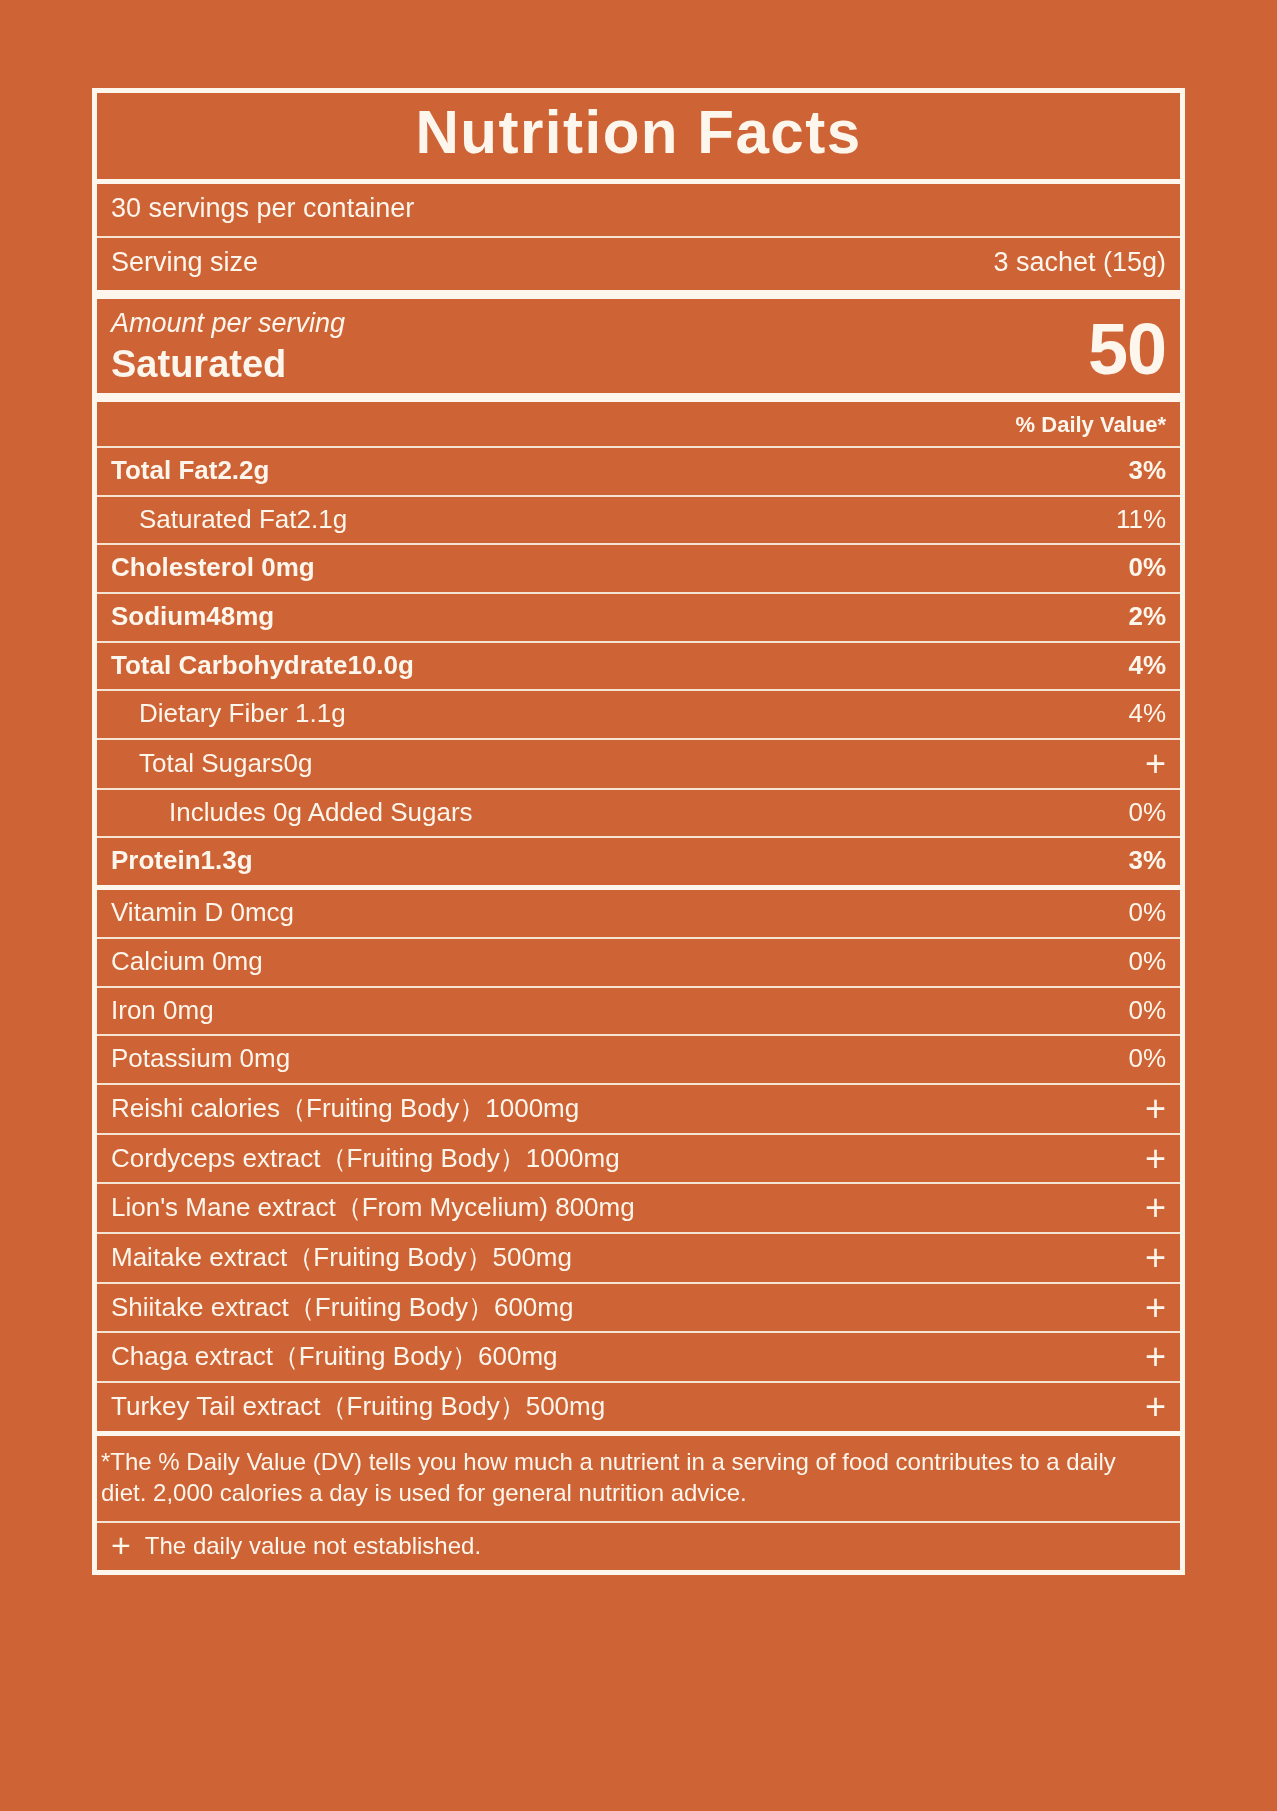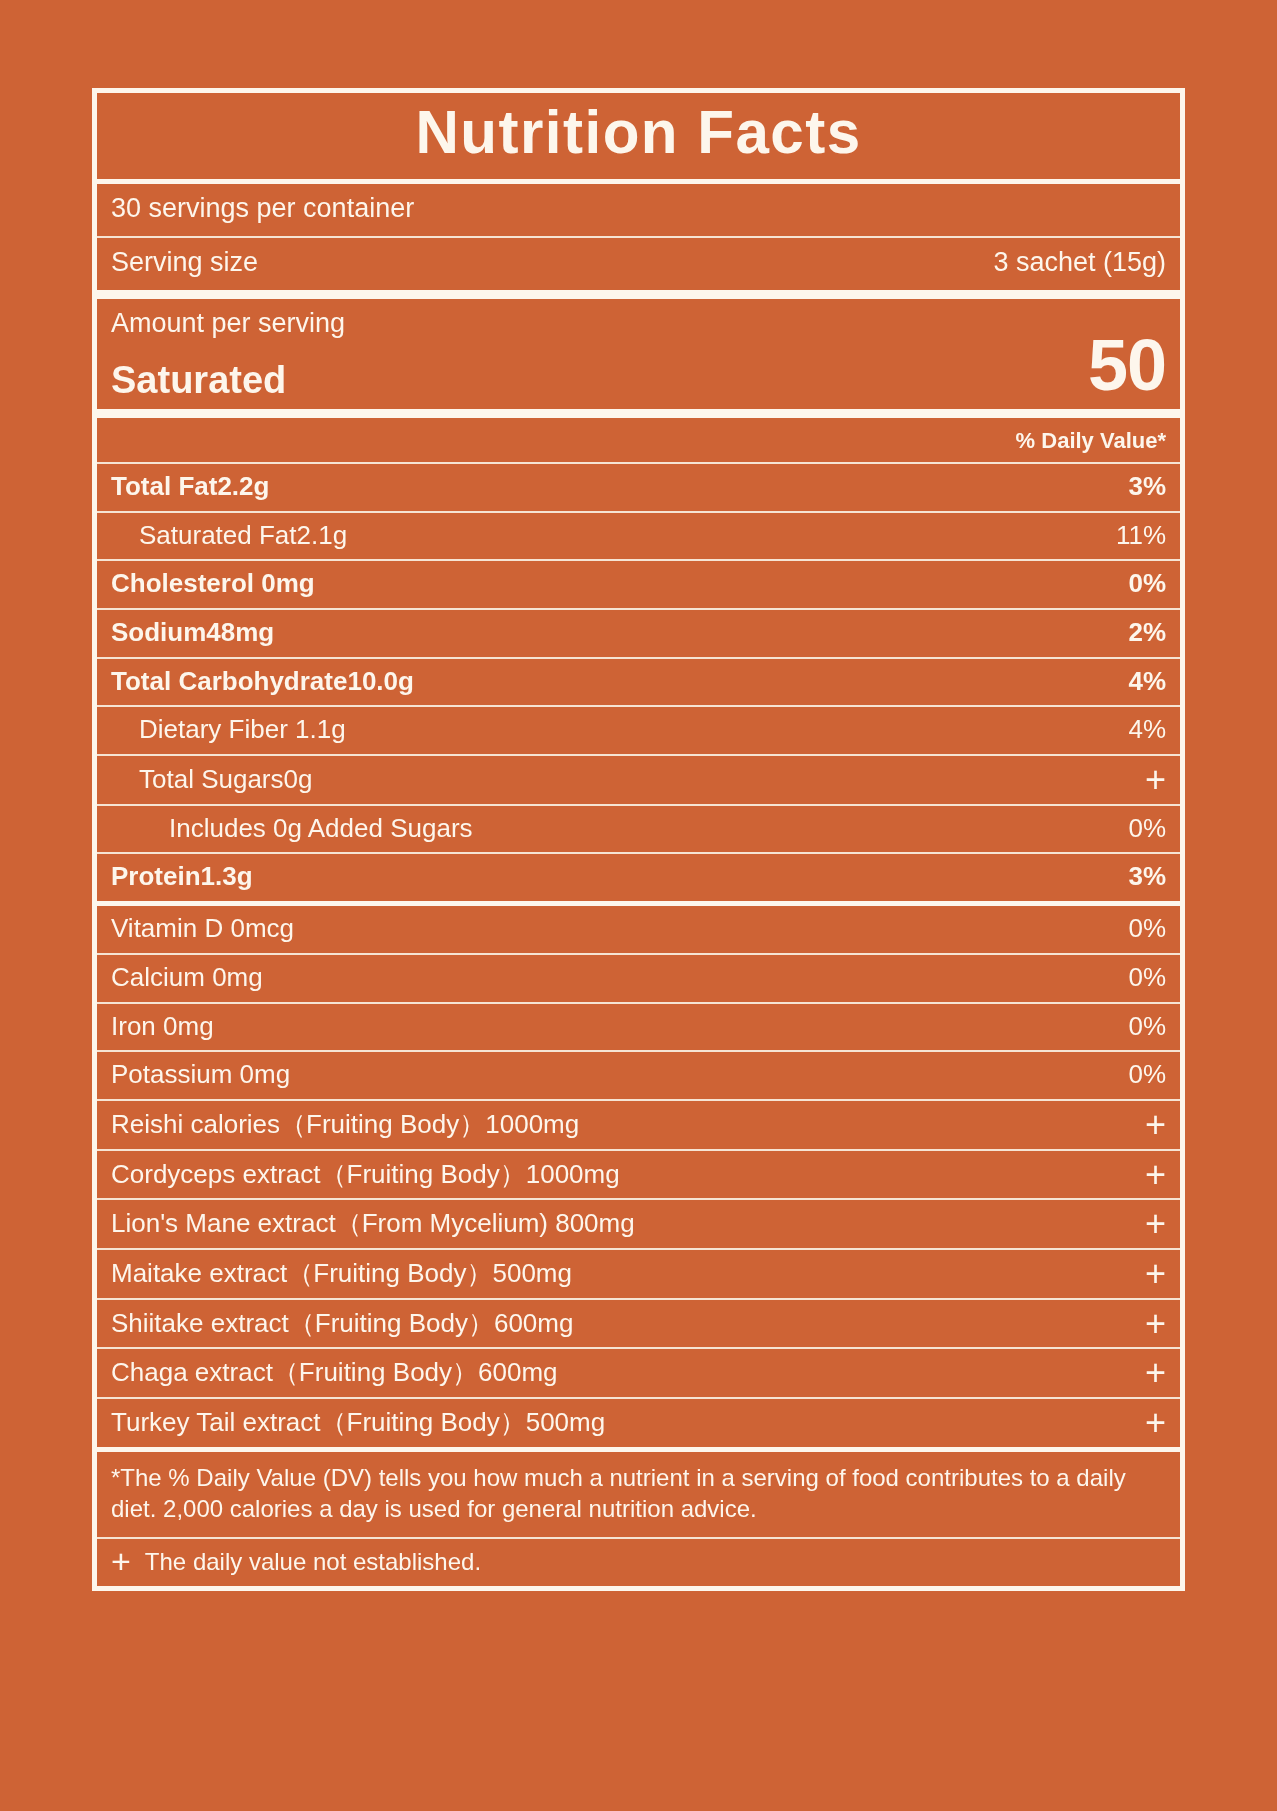--- a/index.html
+++ b/index.html
@@ -62,21 +62,21 @@
   .serving-size .dv { font-size: 27px; }
 
   
   .cal-block {
     display: flex;
     align-items: flex-end;
     justify-content: space-between;
     padding: 8px 14px 10px 14px;
   }
   .cal-left { display: flex; flex-direction: column; }
-  .amount-per { font-size: 27px; line-height: 1.2; margin-bottom: 22px; }
+  .amount-per { font-size: 27px; line-height: 1.2; margin-bottom: 6px; font-style: italic; }
   .cal-word { font-size: 38px; font-weight: bold; line-height: 1.0; }
   .cal-value {
     font-size: 72px;
     font-weight: bold;
     line-height: 0.95;
     letter-spacing: -1px;
   }
 
   
   .dv-head {
@@ -94,21 +94,21 @@
   .plus {
     font-size: 36px;
     font-weight: 300;
     line-height: 0.7;
     position: relative;
     top: 4px;
   }
 
   
   .foot {
-    padding: 10px 14px 12px 14px;
+    padding: 10px 14px 12px 4px;
     font-size: 24px;
     line-height: 1.32;
   }
   .foot-plus {
     display: flex;
     align-items: baseline;
     padding: 8px 14px 10px 14px;
     font-size: 24px;
   }
   .foot-plus .sym {

